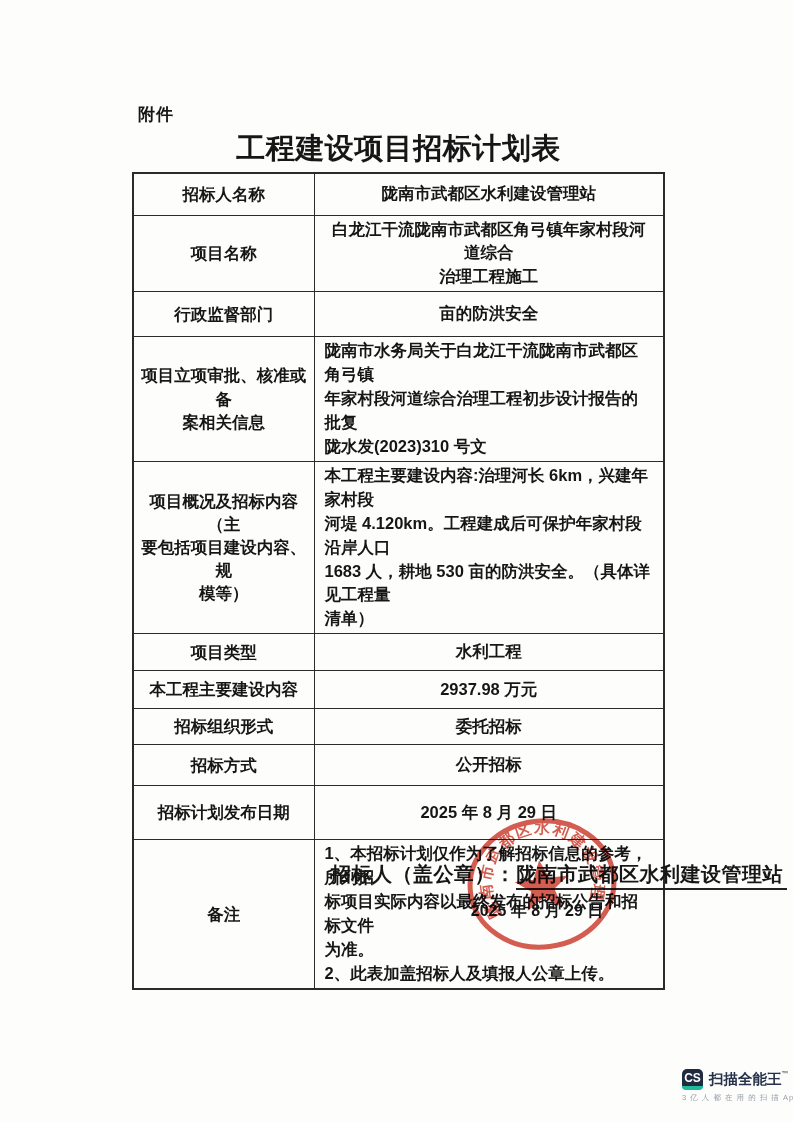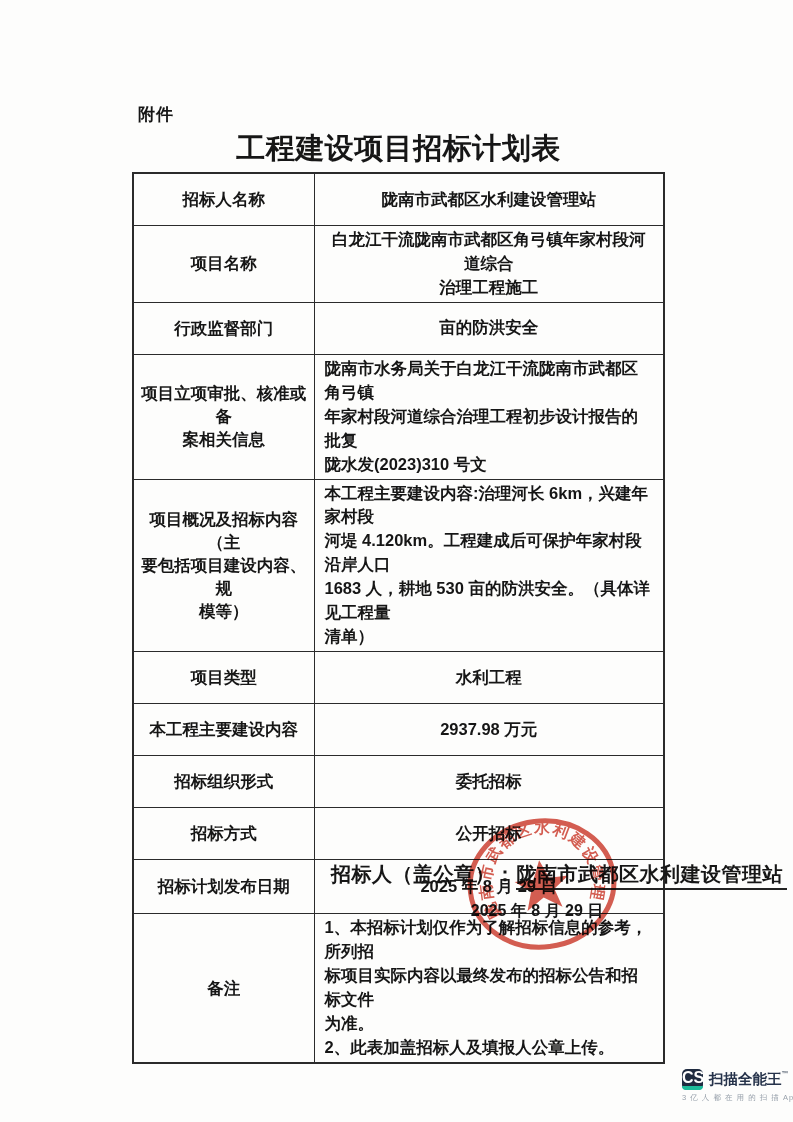--- a/index.html
+++ b/index.html
@@ -50,21 +50,21 @@
     border: 1.5px solid #2b2b2b;
     vertical-align: middle;
     white-space: pre-line;
   }
   table.bid-table th {
     width: 181px;
     text-align: center;
     font-size: 16.5px;
     font-weight: bold;
     line-height: 1.4;
-    padding: 14px 6px;
+    padding: 4px 6px;
   }
   table.bid-table td {
     text-align: center;
     font-size: 16.5px;
     font-weight: bold;
     line-height: 1.45;
     padding: 2px 10px;
   }
   table.bid-table td.left { text-align: left; }
 
@@ -132,21 +132,21 @@
     border-radius: 5px;
     background: #1f2b40;
     flex: 0 0 auto;
   }
   .wm-logo .cs {
     position: relative;
     display: block;
     width: 100%;
     text-align: center;
     color: #ffffff;
-    font-size: 16px;
+    font-size: 12px;
     font-weight: bold;
     line-height: 18px;
     z-index: 1;
   }
   .wm-logo .teal-bar {
     position: absolute;
     left: 0; right: 0; bottom: 0;
     height: 4px;
     background: #1ebc9b;
     border-radius: 0 0 5px 5px;

